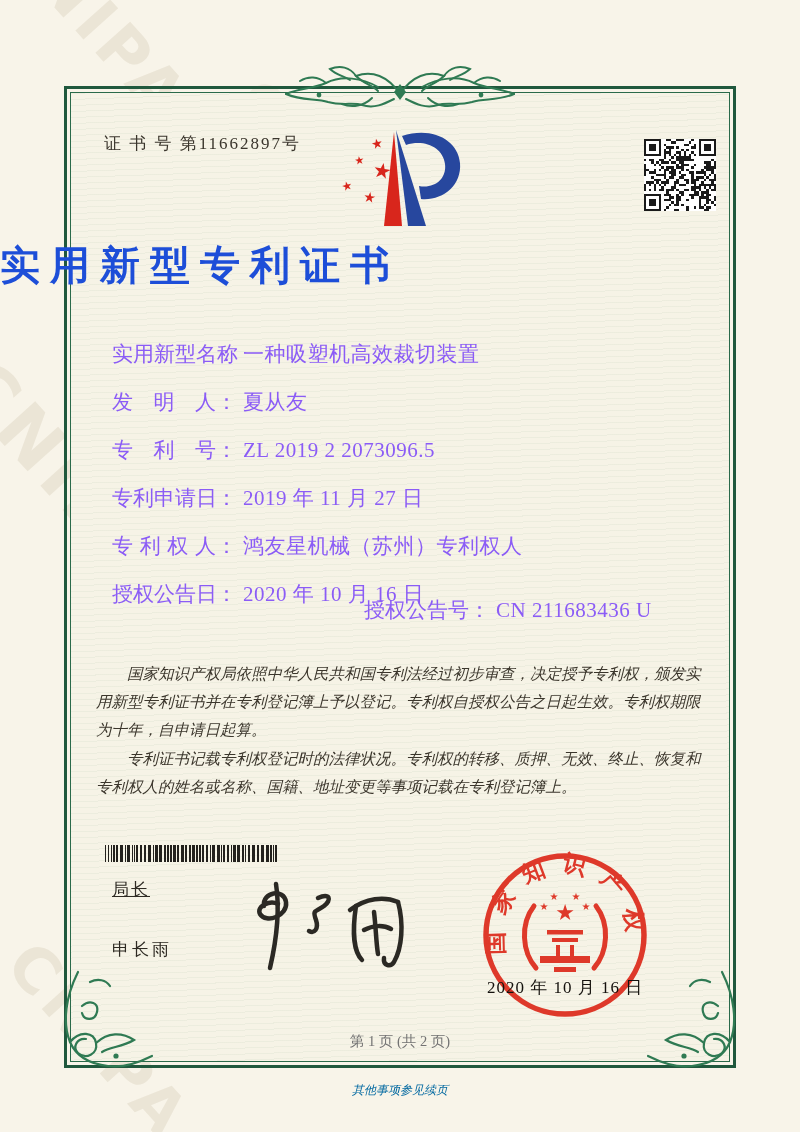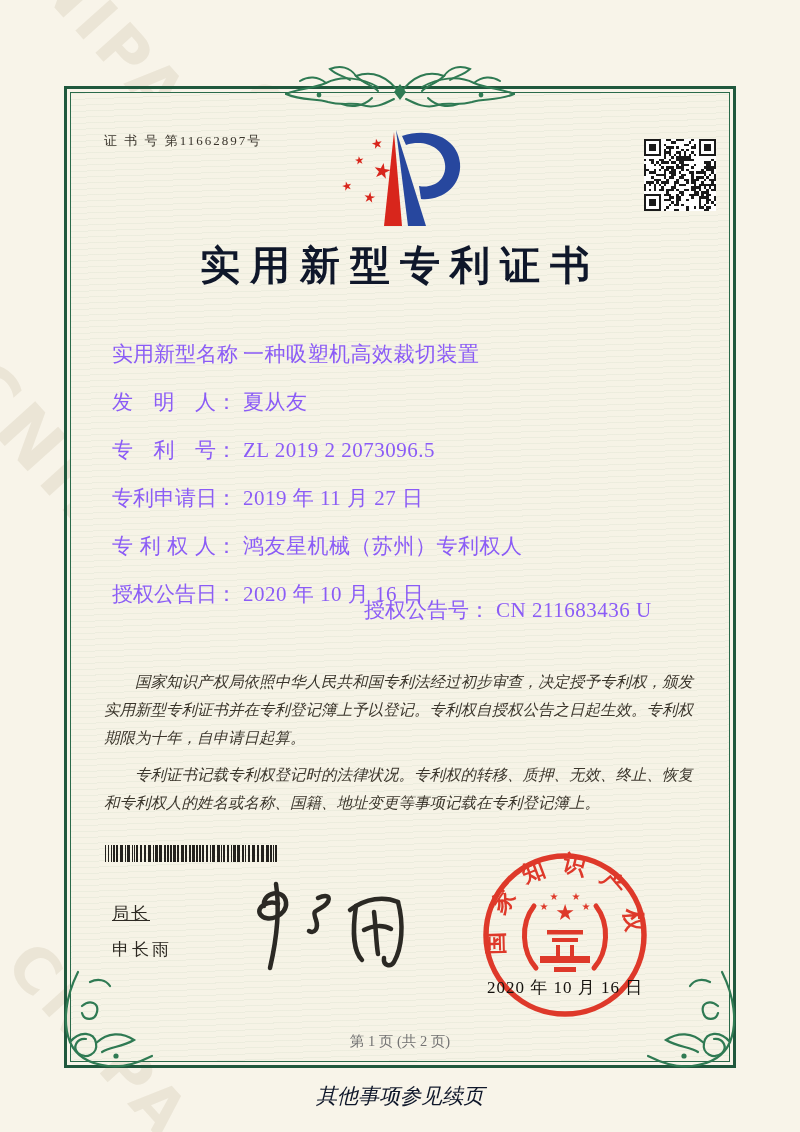--- a/index.html
+++ b/index.html
@@ -24,55 +24,55 @@
     position:absolute; left:3px; top:3px; right:3px; bottom:3px;
     border:1px solid #2a6a4a; box-sizing:border-box;
     background:
       repeating-linear-gradient(178deg,
         rgba(150,180,150,0.10) 0px, rgba(150,180,150,0.10) 1px,
         rgba(255,255,255,0) 1px, rgba(255,255,255,0) 6px),
       #f6f3e6;
   }
   .orn{ position:absolute; pointer-events:none; }
 
-  .cert-no{ position:absolute; left:104px; top:132px; font-size:13px; letter-spacing:2px; color:#3a352c; }
+  .cert-no{ position:absolute; left:104px; top:132px; font-size:17px; letter-spacing:2px; color:#3a352c; }
 
   .title{
-    position:absolute; left:0; top:238px; width:100%; text-align:center;
-    font-size:40px; font-weight:bold; letter-spacing:10px; color:#0f172a;
+    position:absolute; left:0; top:238px; width:100%; text-align:left;
+    font-size:40px; font-weight:bold; letter-spacing:10px; color:#1d4ed8;
   }
 
   .fields{ position:absolute; left:112px; top:330px; width:580px; font-size:21px; color:#8b5cf6; }
   .frow{ position:relative; height:48px; line-height:48px; white-space:nowrap; }
   .f-label{ display:inline-block; width:104px; text-align:justify; text-align-last:justify; vertical-align:top;}
   .f-colon{ display:inline-block; margin-right:6px; }
   .f-val{ letter-spacing:0.5px; }
   .f-second{ position:absolute; left:252px; top:16px; }
 
   .body-text{
     position:absolute; left:96px; top:660px; width:610px;
     font-size:15.5px; line-height:1.82; color:#3b362c;
     font-style:italic;
   }
-  .body-text p{ margin:8px; text-indent:2em; }
+  .body-text p{ margin:0; text-indent:2em; }
 
   .barcode{ position:absolute; left:105px; top:845px; width:172px; height:17px; }
 
-  .sig-label{ position:absolute; left:112px; top:902px; font-size:17px; letter-spacing:2px;text-decoration:underline; }
+  .sig-label{ position:absolute; left:112px; top:878px; font-size:17px; letter-spacing:2px;text-decoration:underline; }
   .sig-name{ position:absolute; left:112px; top:938px; font-size:17px; letter-spacing:3px; }
   .signature{ position:absolute; left:226px; top:876px; }
 
   .seal{ position:absolute; left:480px; top:850px; }
   .seal-date{
     position:absolute; left:480px; top:976px; width:170px; text-align:center;
     font-size:17px; color:#14110d; letter-spacing:1px; white-space:nowrap;
   }
 
   .page-footer{ position:absolute; left:0; top:1032px; width:100%; text-align:center; font-size:14.5px; color:#737373; }
-  .continuation{ position:absolute; left:0; top:1082px; width:100%; text-align:center; font-size:21px; color:#0f172a; font-style:italic; }
+  .continuation{ position:absolute; left:0; top:1082px; width:100%; text-align:center; font-size:12px; color:#0369a1; font-style:italic; }
 
   .qr{ position:absolute; left:644px; top:139px; }
   .logo{ position:absolute; left:336px; top:126px; }
 </style>
 </head>
 <body>
 
 <div class="page">
 
   <span class="wm" style="left:-28px; top:-18px; font-size:64px;">CNIPA</span>

